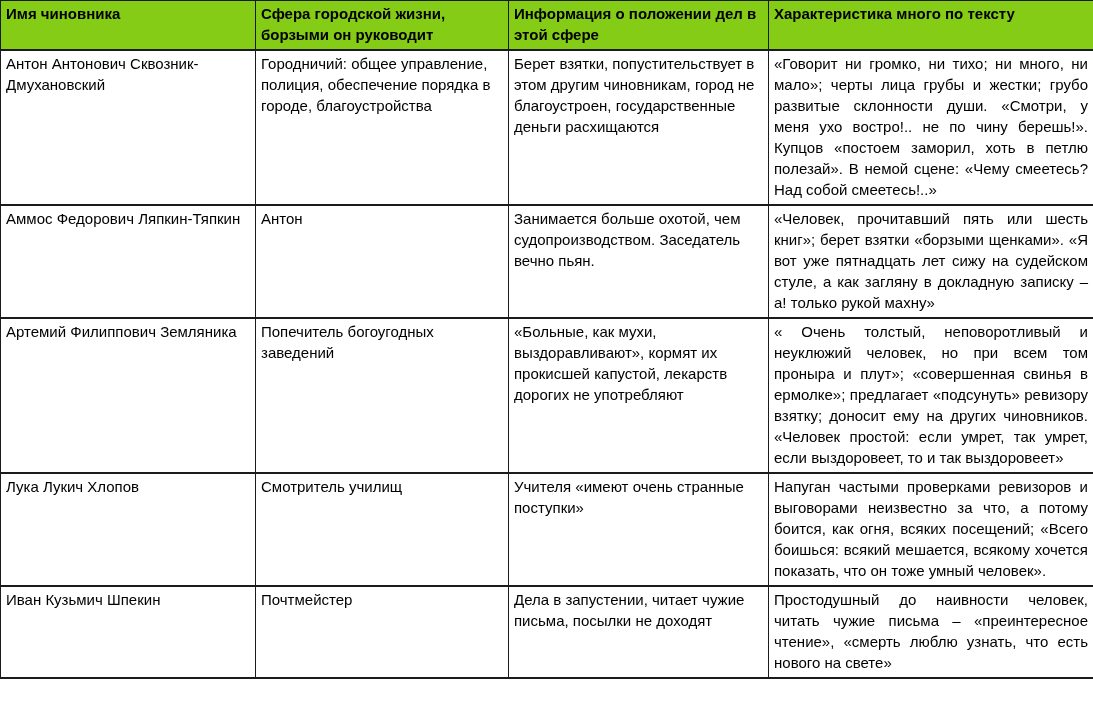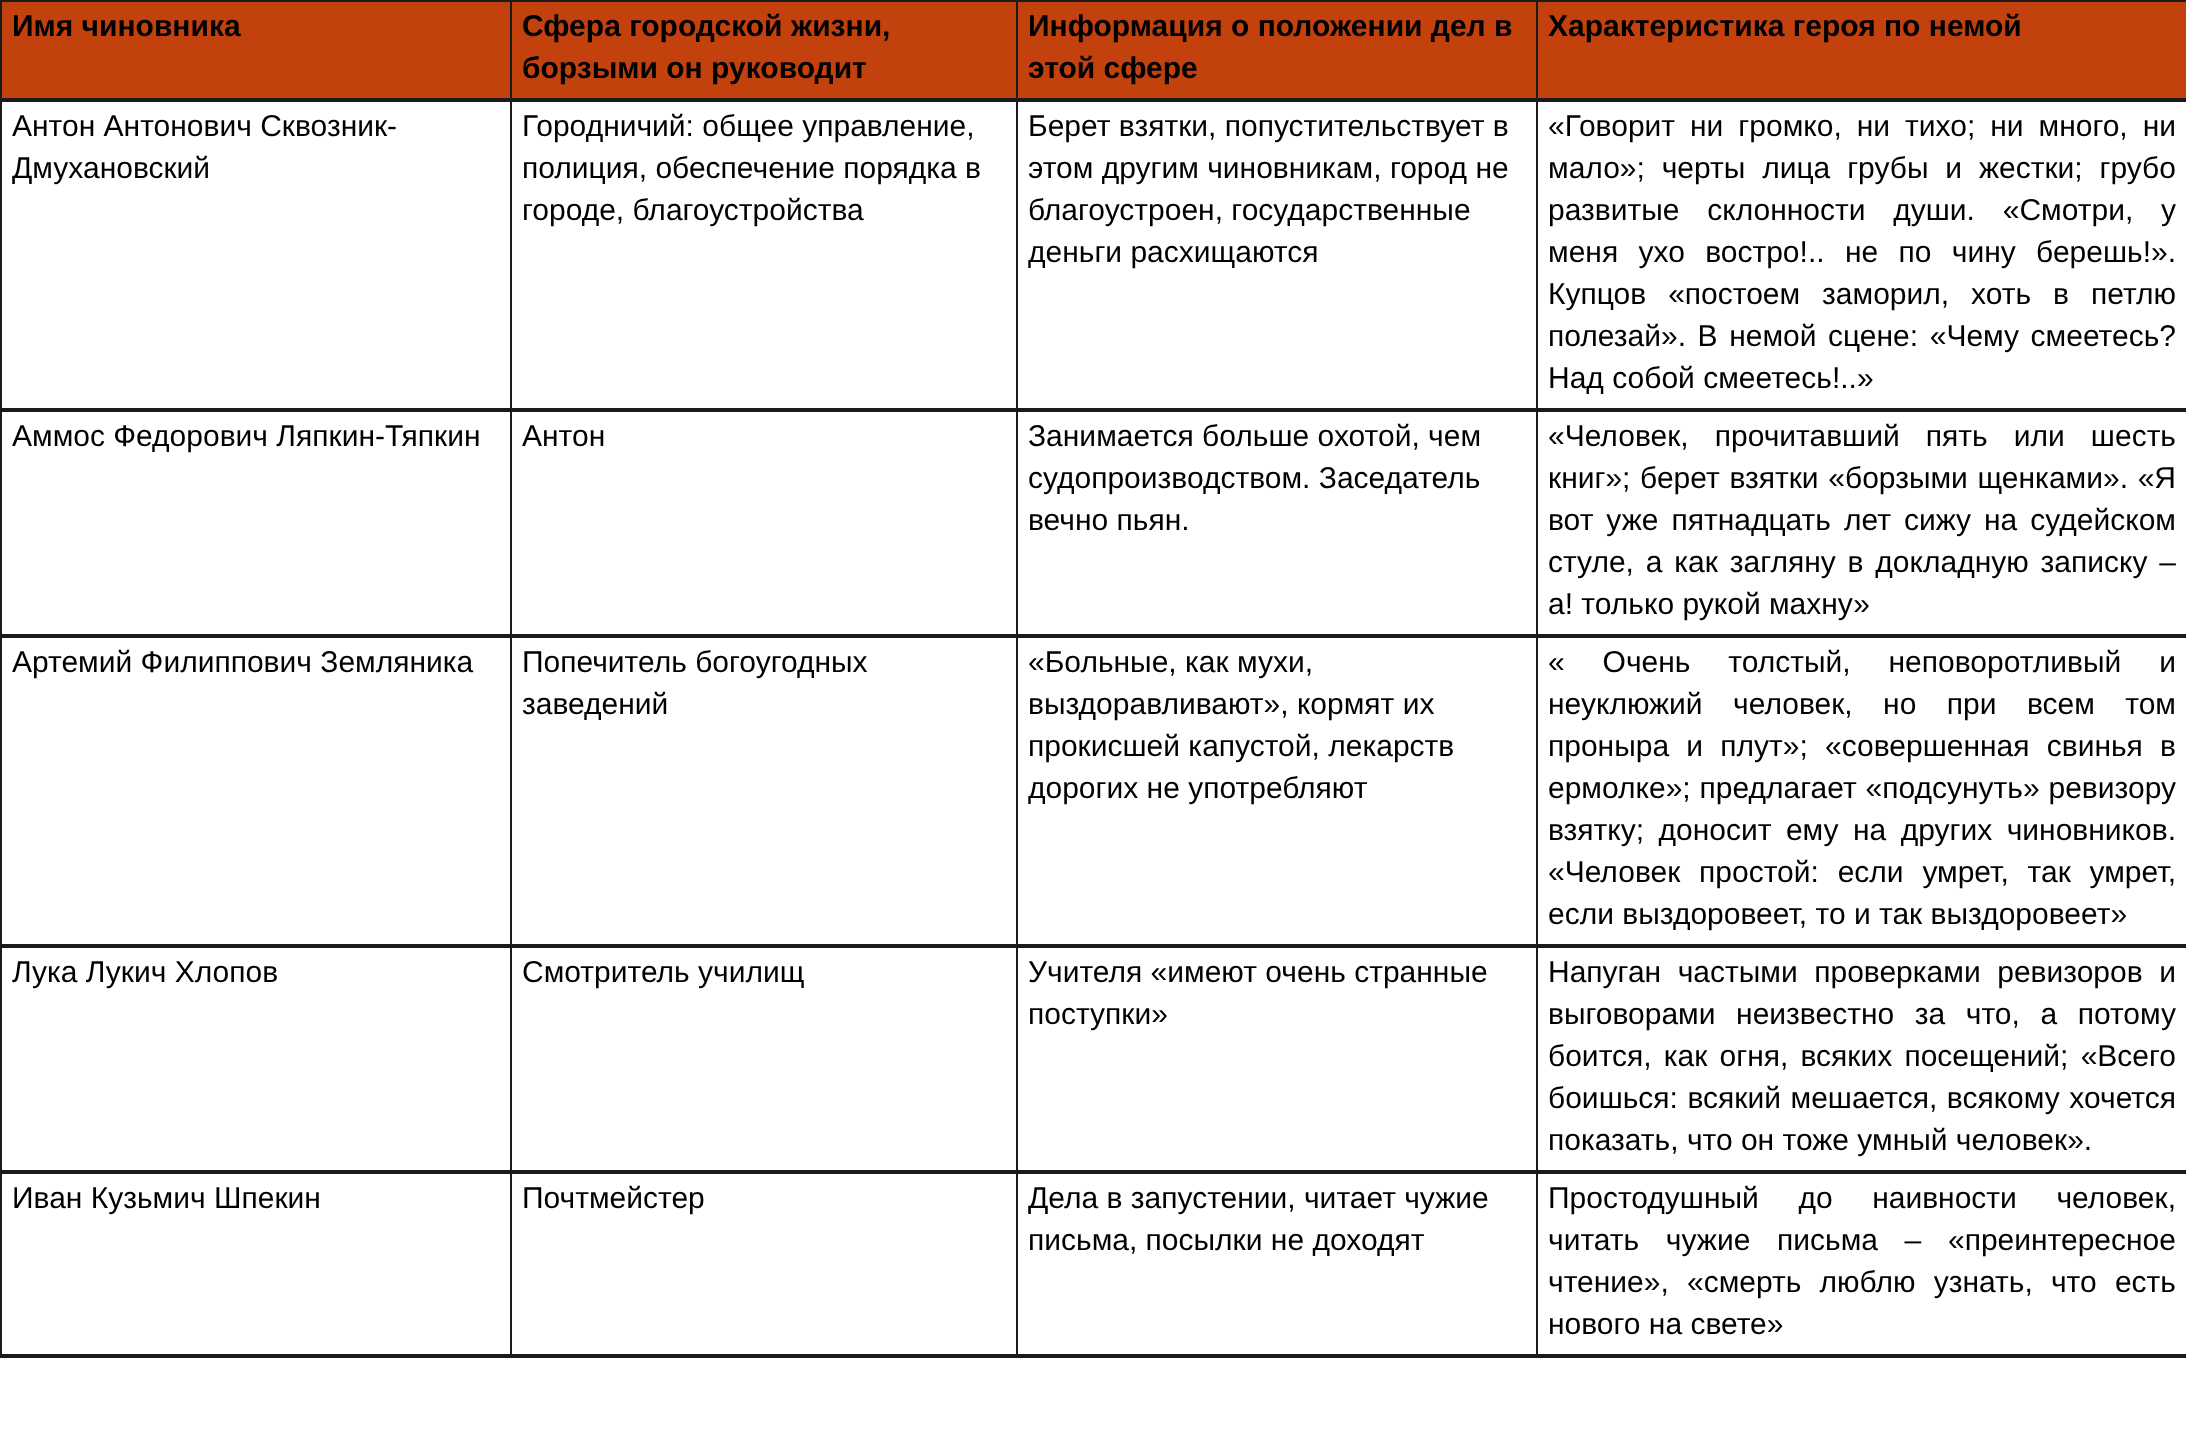--- a/index.html
+++ b/index.html
@@ -28,21 +28,21 @@
     overflow: hidden;
     word-wrap: break-word;
   }
   table.officials tr {
     border-bottom: 2px solid #1b1b1b;
   }
   table.officials thead tr {
     height: 45px;
   }
   table.officials thead th {
-    background: #c2410c;
+    background: #84cc16;
     font-weight: bold;
     border-bottom: 2px solid #1b1b1b;
     margin-left: 44px;
   }
   table.officials td.just {
     text-align: justify;
   }
   tr.r0 { height: 146px; }
   tr.r1 { height: 112px; }
   tr.r2 { height: 115px; }
@@ -57,21 +57,21 @@
     <col style="width:255px">
     <col style="width:253px">
     <col style="width:260px">
     <col style="width:325px">
   </colgroup>
   <thead>
     <tr>
       <th>Имя чиновника</th>
       <th>Сфера городской жизни, борзыми он руководит</th>
       <th>Информация о положении дел в этой сфере</th>
-      <th>Характеристика героя по немой</th>
+      <th>Характеристика много по тексту</th>
     </tr>
   </thead>
   <tbody>
     <tr class="r0">
       <td>Антон Антонович Сквозник-Дмухановский</td>
       <td>Городничий: общее управление, полиция, обеспечение порядка в городе, благоустройства</td>
       <td>Берет взятки, попустительствует в этом другим чиновникам, город не благоустроен, государственные деньги расхищаются</td>
       <td class="just">«Говорит ни громко, ни тихо; ни много, ни мало»; черты лица грубы и жестки; грубо развитые склонности души. «Смотри, у меня ухо востро!.. не по чину берешь!». Купцов «постоем заморил, хоть в петлю полезай». В немой сцене: «Чему смеетесь? Над собой смеетесь!..»</td>
     </tr>
     <tr class="r1">

